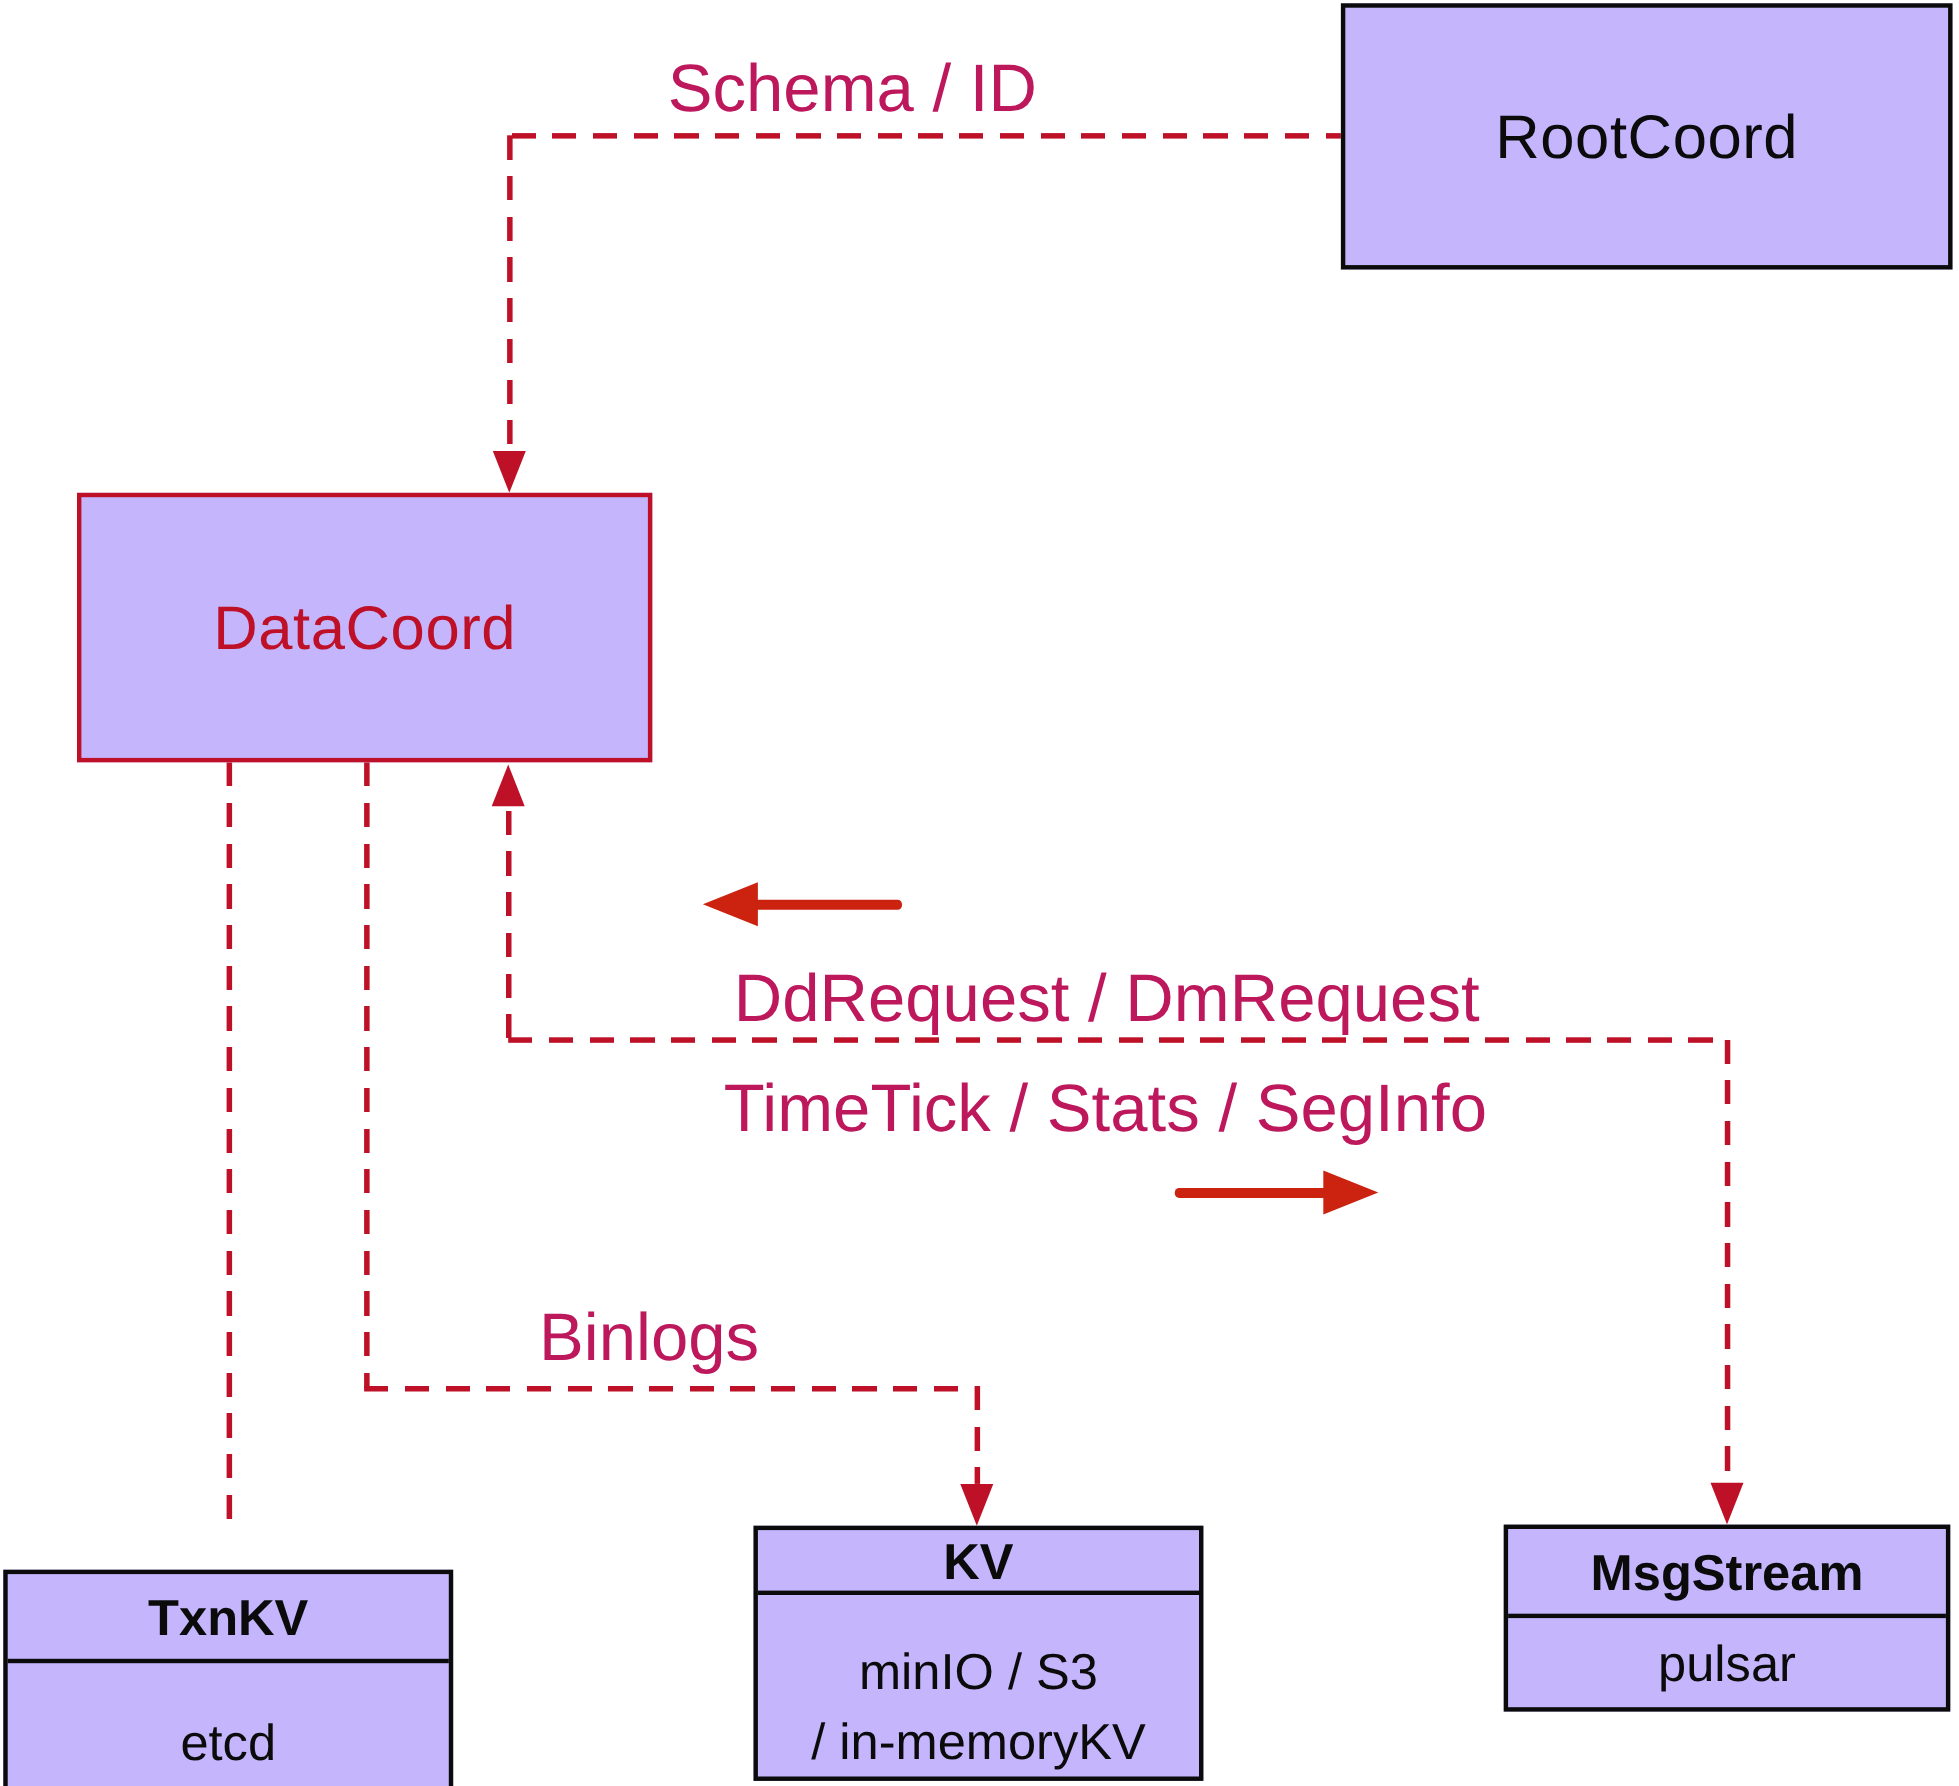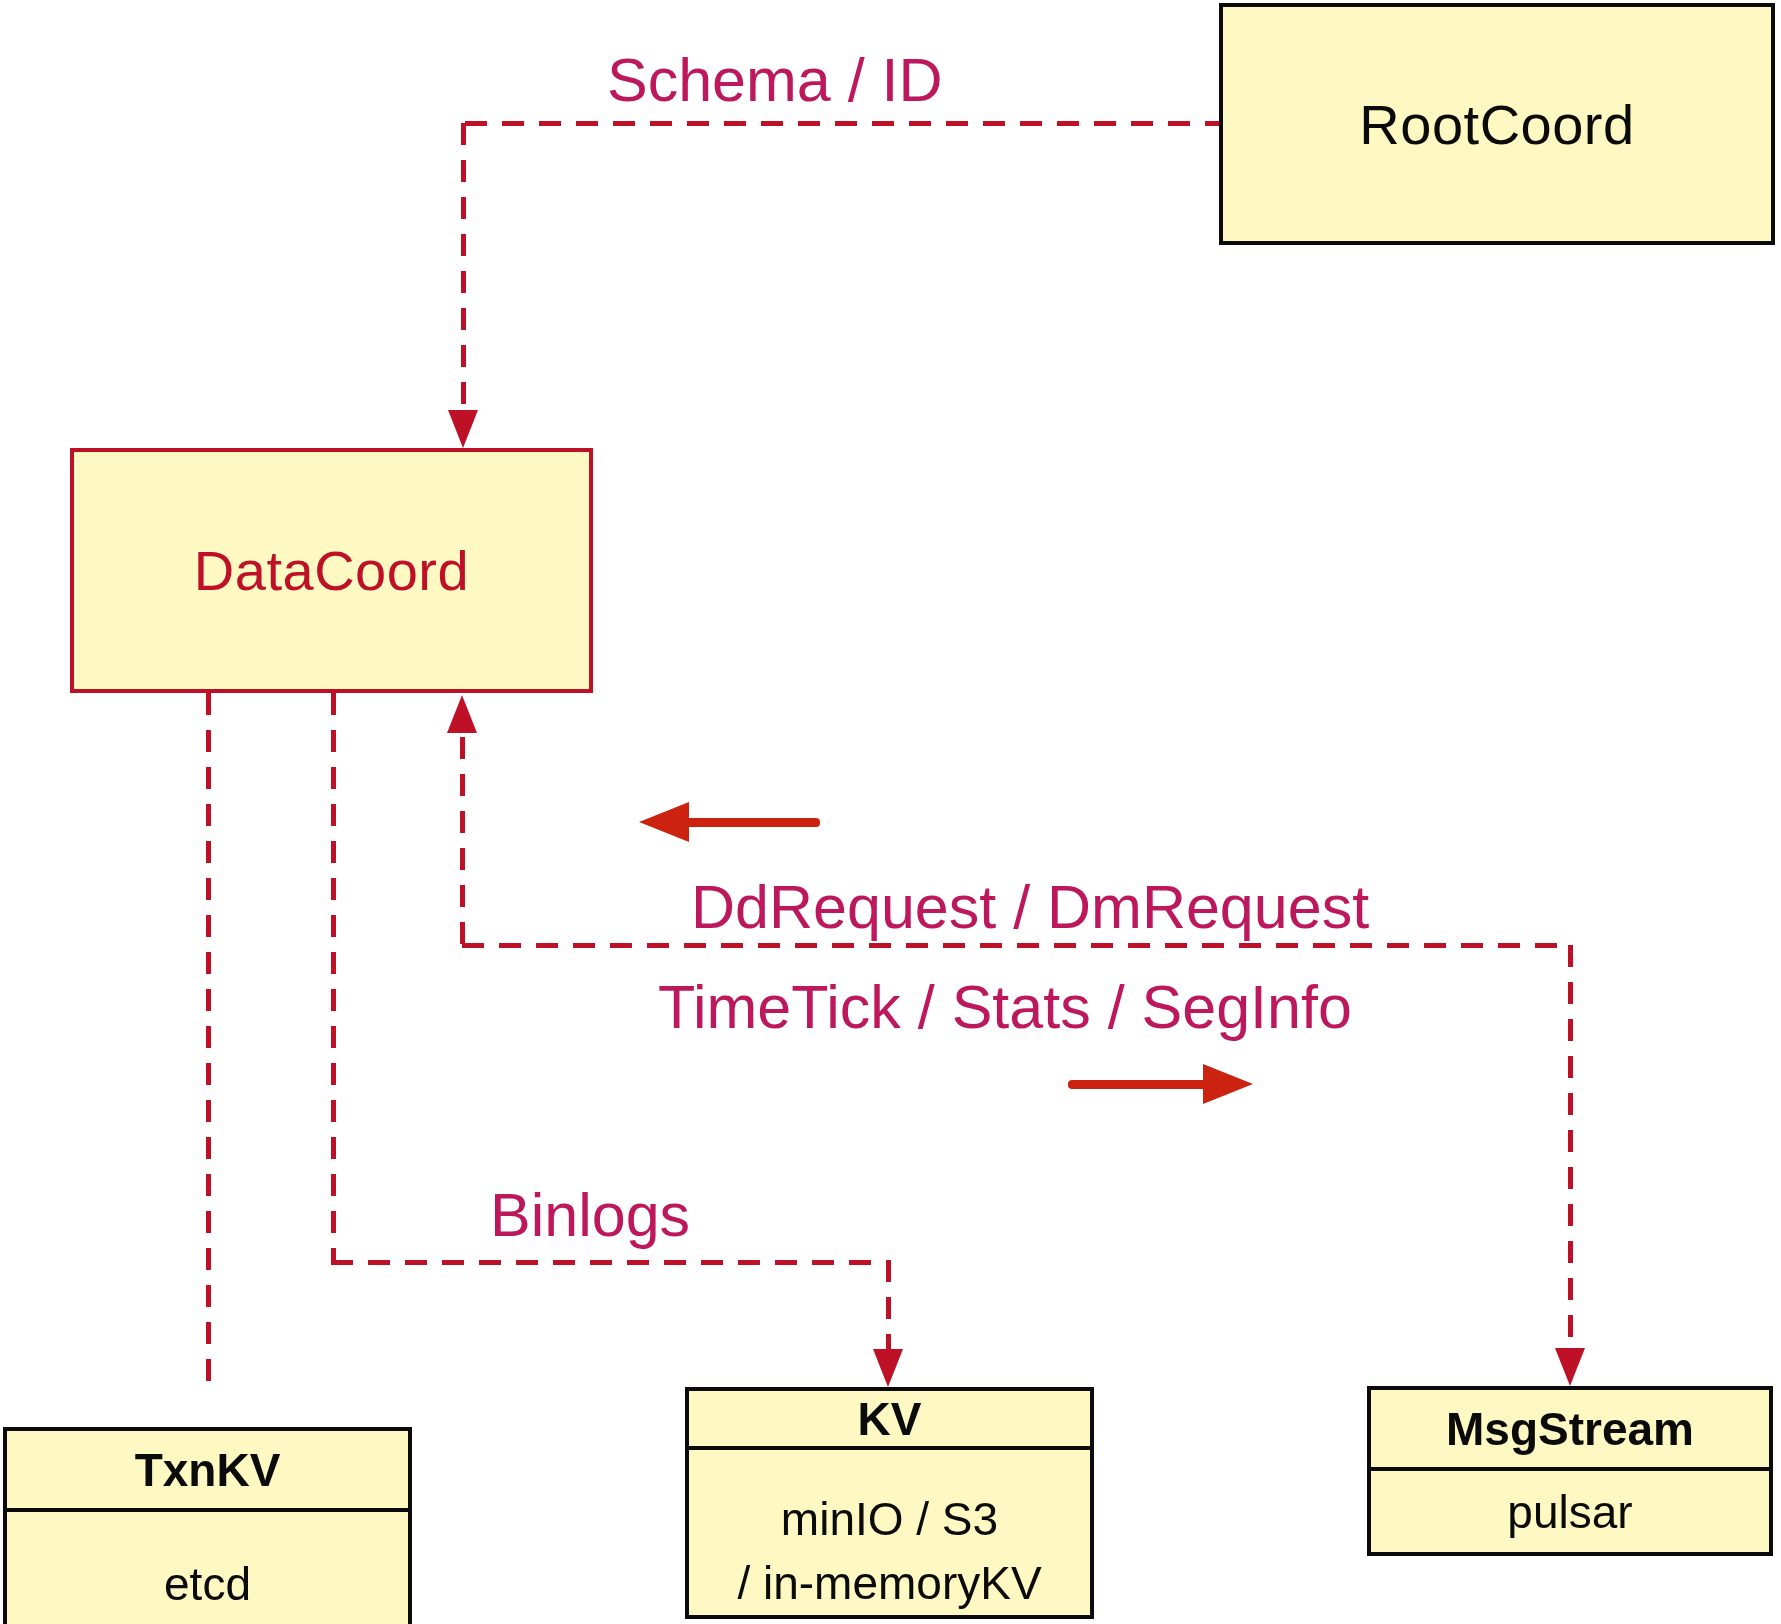--- a/index.html
+++ b/index.html
@@ -1,21 +1,21 @@
 <!DOCTYPE html>
 <html><head>
 <meta charset="utf-8">
 <style>
   html,body { margin:0; padding:0; background:#ffffff; }
   .stage {
     position:relative; width:1781px; height:1624px; background:#ffffff;
     font-family:"Liberation Sans", sans-serif; overflow:hidden;
   }
   
-  .node { position:absolute; box-sizing:border-box; background:#fef9c3; }
+  .node { position:absolute; box-sizing:border-box; background:#c4b5fd; }
   .node.black { border:4px solid #0b0b0b; }
   .node.red   { border:4px solid #be1128; }
   .node-title-lg {
     width:100%; height:100%; display:flex; align-items:center; justify-content:center;
     font-size:56px; color:#0b0b0b; letter-spacing:0.5px;
   }
   .node.red .node-title-lg { color:#be1128;text-align:right; }
   .tbl { display:flex; flex-direction:column; }
   .tbl-header {
     height:77px; border-bottom:4px solid #0b0b0b; display:flex;
@@ -67,21 +67,21 @@
   <div class="dash-h" style="left:331px; top:1260px; width:557px;"></div>
   <div class="dash-v" style="left:886px; top:1260px; height:89px;"></div>
   <div class="ah-down" style="left:873px; top:1349px;"></div>
   <div class="edge-label" style="left:490px; top:1180px;">Binlogs</div>
 
   <div class="ah-up" style="left:447px; top:695px;"></div>
   <div class="dash-v" style="left:460px; top:737px; height:208px;"></div>
   <div class="dash-h" style="left:462px; top:943px; width:1108px;"></div>
   <div class="dash-v" style="left:1568px; top:945px; height:403px;"></div>
   <div class="ah-down" style="left:1555px; top:1348px;"></div>
-  <div class="edge-label" style="left:667px; top:872px;margin-left:24px;">DdRequest / DmRequest</div>
+  <div class="edge-label" style="left:667px; top:872px;">DdRequest / DmRequest</div>
   <div class="edge-label" style="left:658px; top:972px;">TimeTick / Stats / SegInfo</div>
 
   <div>
     <div class="sh-left" style="left:639px; top:802px;"></div>
     <div class="solid-shaft" style="left:684px; top:818px; width:136px;"></div>
   </div>
   <div>
     <div class="solid-shaft" style="left:1068px; top:1080px; width:140px;"></div>
     <div class="sh-right" style="left:1203px; top:1064px;"></div>
   </div>

